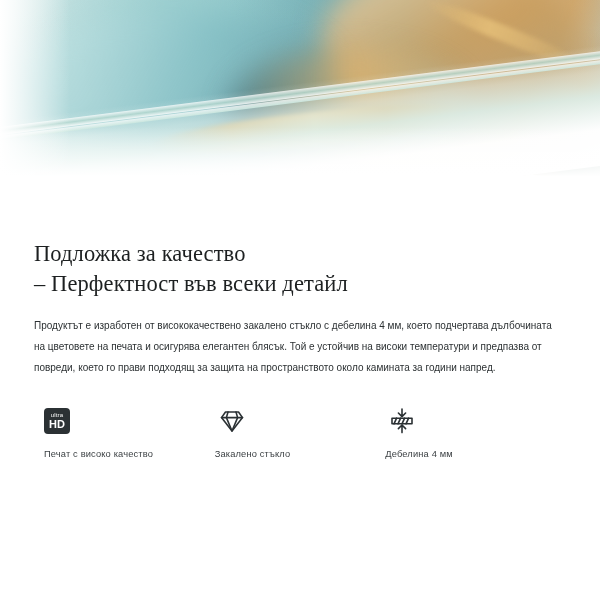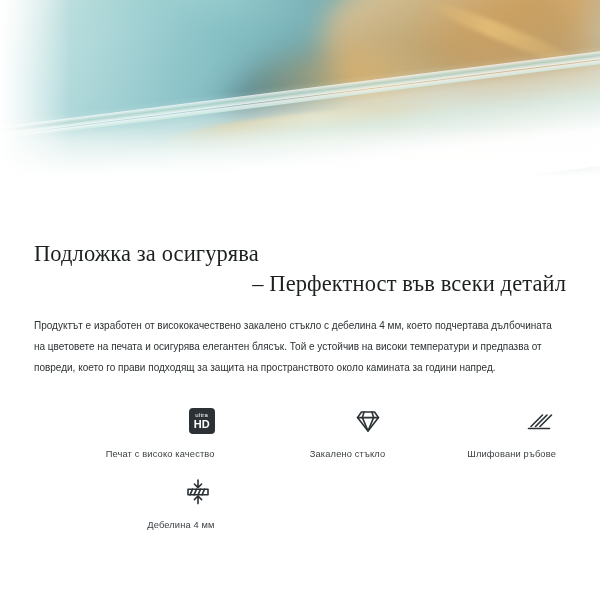--- a/index.html
+++ b/index.html
@@ -137,21 +137,21 @@
   }
   .title {
     font-family: "Liberation Serif", serif;
     font-size: 22.5px;
     line-height: 30px;
     color: #1d2021;
     margin: 0 0 16px 0;
     font-weight: 400;
     letter-spacing: 0.1px;
   }
-  .title .l2 { display: block; text-align: right; }
+  .title .l2 { display: block; }
   .body-copy {
     font-size: 10px;
     line-height: 21px;
     color: #2c3133;
     margin: 0;
     max-width: 520px;
   }
   .body-copy p { margin: 0; }
 
   
@@ -159,21 +159,21 @@
     margin-top: 22px;
     display: grid;
     grid-template-columns: repeat(3, 1fr);
     grid-template-rows: auto auto;
     row-gap: 12px;
     padding: 0 10px;
   }
   .feature {
     display: flex;
     flex-direction: column;
-    align-items: flex-end;
+    align-items: flex-start;
     justify-content: flex-start;
   }
   .feature-icon {
     height: 42px;
     display: flex;
     align-items: center;
     justify-content: center;
   }
   .feature-label {
     margin-top: 7px;
@@ -220,21 +220,21 @@
     <div class="glass-edge-line2"></div>
     <div class="hero-white-wedge"></div>
     <div class="hero-left-fade"></div>
     <div class="sparkle s1"></div>
     <div class="sparkle s2"></div>
   </div>
 
   <div class="content">
 
     <h1 class="title">
-      <span class="l1">Подложка за осигурява</span>
+      <span class="l1">Подложка за качество</span>
       <span class="l2">– Перфектност във всеки детайл</span>
     </h1>
 
     <div class="body-copy">
       <p>Продуктът е изработен от висококачествено закалено стъкло с дебелина 4 мм, което подчертава дълбочината на цветовете на печата и осигурява елегантен блясък. Той е устойчив на високи температури и предпазва от повреди, което го прави подходящ за защита на пространството около камината за години напред.</p>
     </div>
 
     <div class="features">
 
 
@@ -253,29 +253,20 @@
         <div class="feature-icon">
           <svg width="34" height="34" viewBox="0 0 34 34" aria-hidden="true">
             <path class="icon-stroke" d="M6.5 13.6l4-5.6h13l4 5.6L17 27z"></path>
             <path class="icon-stroke" d="M6.5 13.6h21"></path>
             <path class="icon-stroke" d="M13 8l-1.6 5.6L17 27l5.6-13.4L21 8"></path>
           </svg>
         </div>
         <div class="feature-label">Закалено стъкло</div>
       </div>
 
-      <div class="feature">
-        <div class="feature-icon">
-          <svg width="34" height="34" viewBox="0 0 34 34" aria-hidden="true">
-            <path class="icon-stroke" d="M9 22.5L20.5 11M13.5 22.5L25 11M18 22.5L29.5 11" stroke-width="1.7"></path>
-            <path class="icon-stroke" d="M6.5 24.5h21" stroke-width="1.7"></path>
-          </svg>
-        </div>
-        <div class="feature-label">Шлифовани ръбове</div>
-      </div>
 
       <div class="feature">
         <div class="feature-icon">
           <svg width="34" height="34" viewBox="0 0 34 34" aria-hidden="true">
             <path class="icon-stroke" d="M17 5v6.4M13.4 9l3.6 3.6L20.6 9"></path>
             <rect x="7" y="14.2" width="20" height="5.6" class="icon-stroke"></rect>
             <path class="icon-stroke" d="M9 19.8l2.6-5.6M13 19.8l2.6-5.6M17 19.8l2.6-5.6M21 19.8l2.6-5.6" stroke-width="1.2"></path>
             <path class="icon-stroke" d="M17 28.6v-6.4M13.4 24.6l3.6-3.6 3.6 3.6"></path>
           </svg>
         </div>

